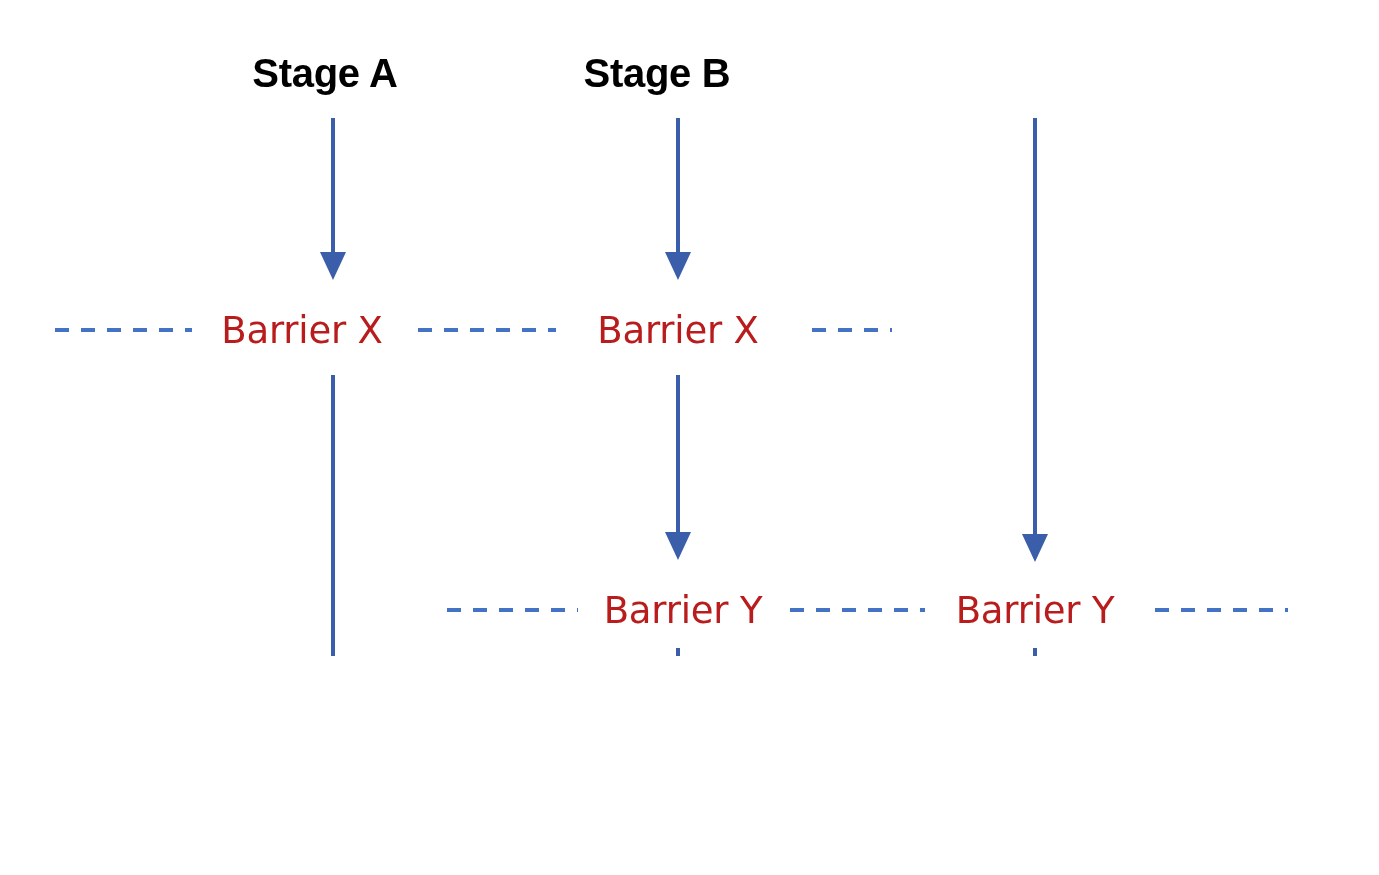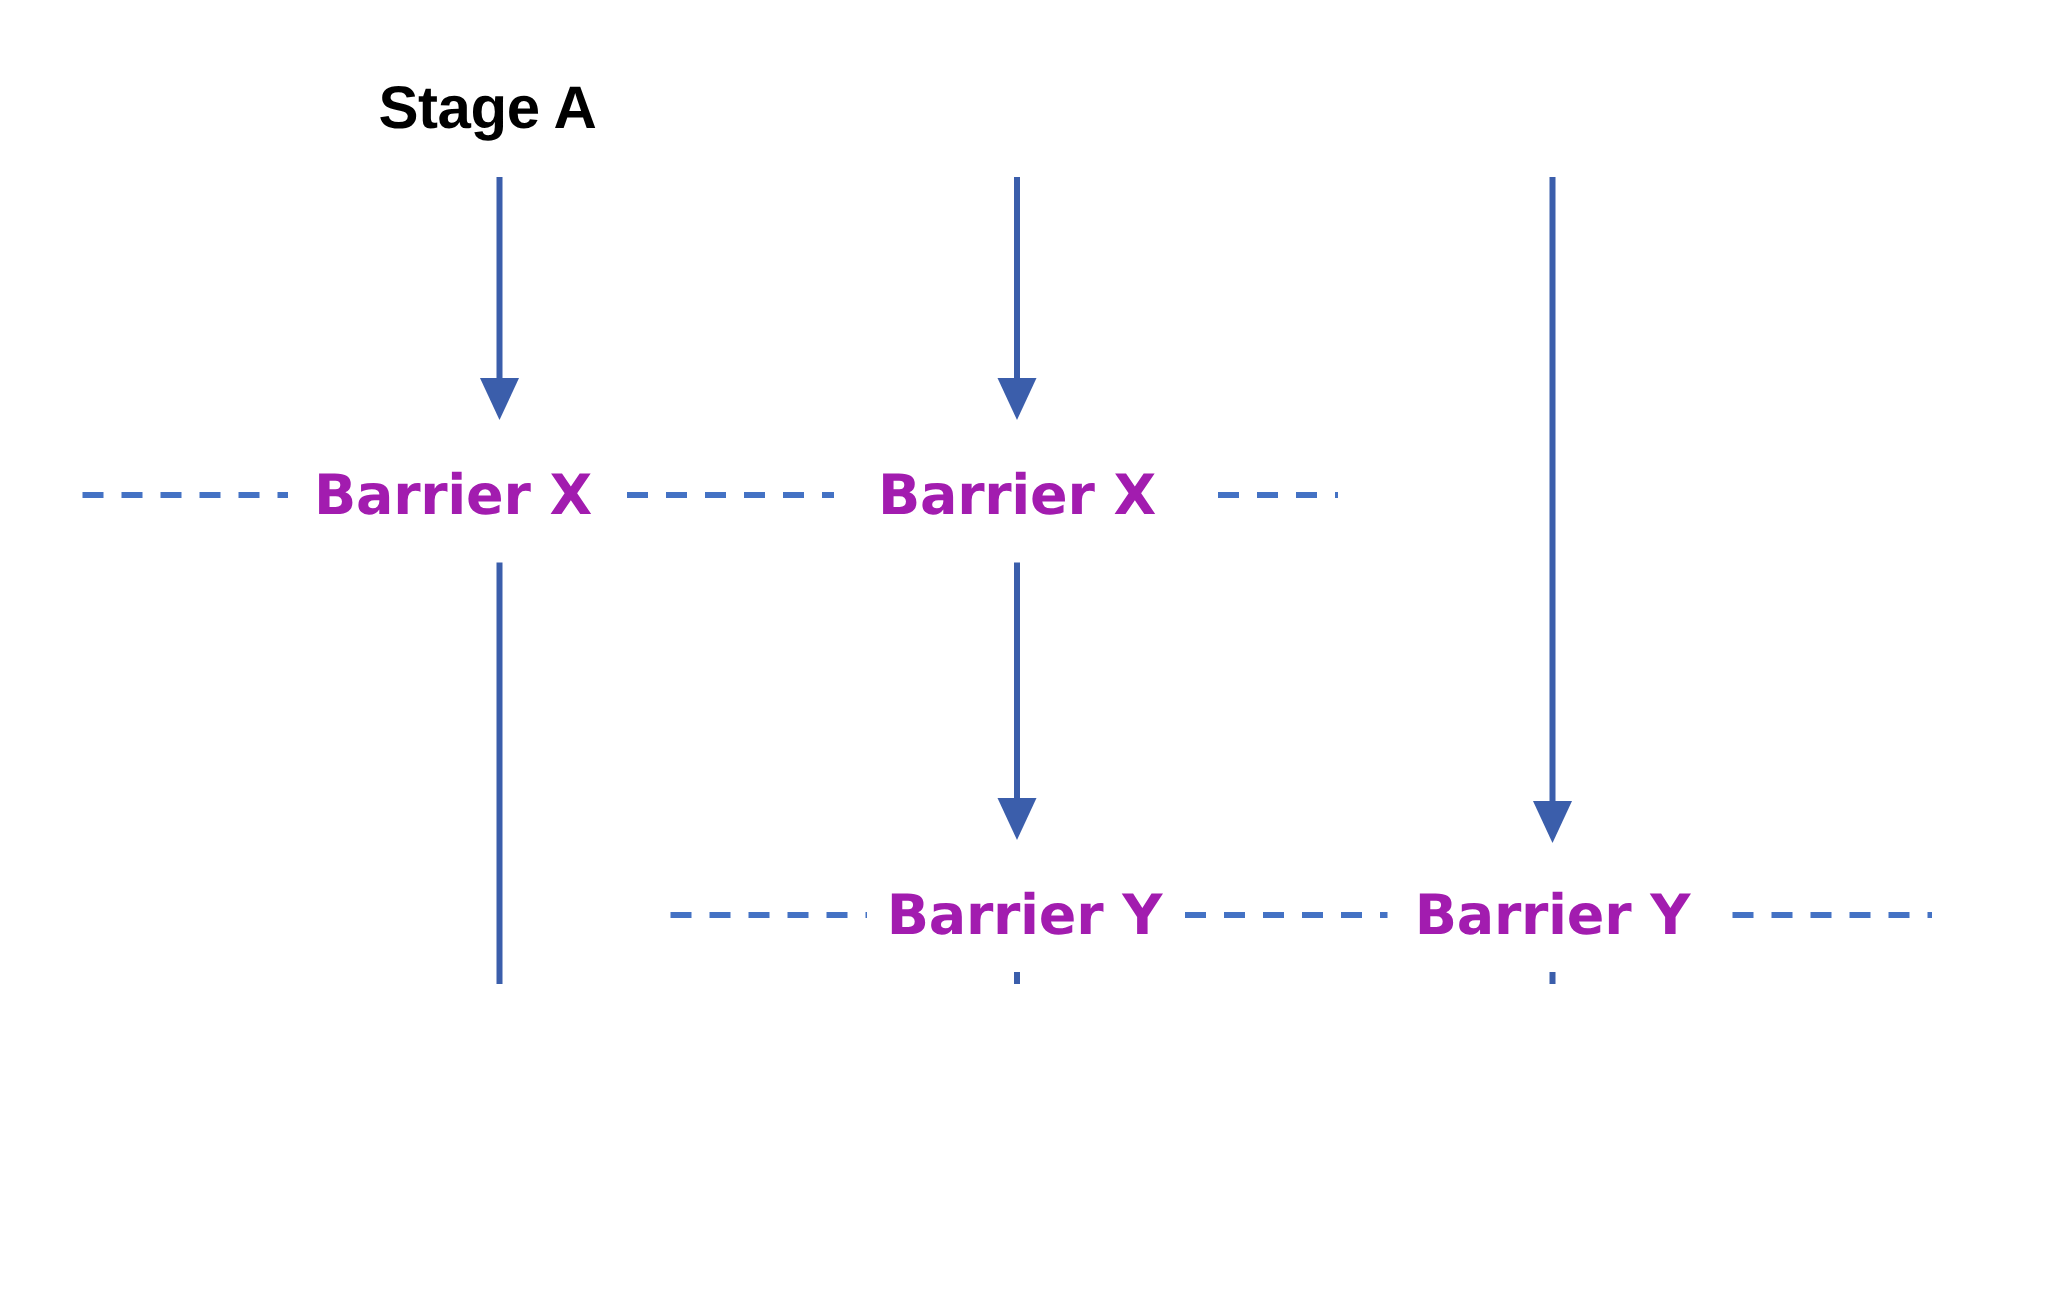--- a/index.html
+++ b/index.html
@@ -32,23 +32,23 @@
     font-weight: bold;
     font-size: 40px;
     color: #000000;
     white-space: nowrap;
     transform: translate(-50%, -50%);
     letter-spacing: -0.3px;
   }
   .barrier-label {
     position: absolute;
     font-family: "DejaVu Sans", sans-serif;
-    font-weight: 700;
+    font-weight: 400;
     font-size: 37px;
-    color: #a21caf;
+    color: #b91c1c;
     white-space: nowrap;
     transform: translate(-50%, -50%);
     letter-spacing: -0.2px;
   }
 </style>
 </head>
 <body>
 
 <div id="diagram-root">
 
@@ -78,19 +78,20 @@
         <line x1="55" y1="330" x2="192" y2="330" stroke="#4472C4" stroke-width="4" stroke-dasharray="14 12" stroke-linecap="butt"></line>
         <line x1="418" y1="330" x2="556" y2="330" stroke="#4472C4" stroke-width="4" stroke-dasharray="14 12" stroke-linecap="butt"></line>
         <line x1="812" y1="330" x2="892" y2="330" stroke="#4472C4" stroke-width="4" stroke-dasharray="14 12" stroke-linecap="butt"></line>
         <line x1="447" y1="610" x2="578" y2="610" stroke="#4472C4" stroke-width="4" stroke-dasharray="14 12" stroke-linecap="butt"></line>
         <line x1="790" y1="610" x2="925" y2="610" stroke="#4472C4" stroke-width="4" stroke-dasharray="14 12" stroke-linecap="butt"></line>
         <line x1="1155" y1="610" x2="1288" y2="610" stroke="#4472C4" stroke-width="4" stroke-dasharray="14 12" stroke-linecap="butt"></line>
       </g>
   </svg>
 
   <div class="stage-heading" id="stage-a-heading" style="left: 325px; top: 73px;">Stage A</div>
+  <div class="stage-heading" id="stage-b-heading" style="left: 657px; top: 73px;">Stage B</div>
 
   <div class="barrier-label" id="barrier-x-stage-a" style="left: 302px; top: 330px;">Barrier X</div>
   <div class="barrier-label" id="barrier-x-stage-b" style="left: 678px; top: 330px;">Barrier X</div>
   <div class="barrier-label" id="barrier-y-stage-b" style="left: 683px; top: 610px;">Barrier Y</div>
   <div class="barrier-label" id="barrier-y-stage-c" style="left: 1035px; top: 610px;">Barrier Y</div>
 
 </div>
 
 </body></html>

